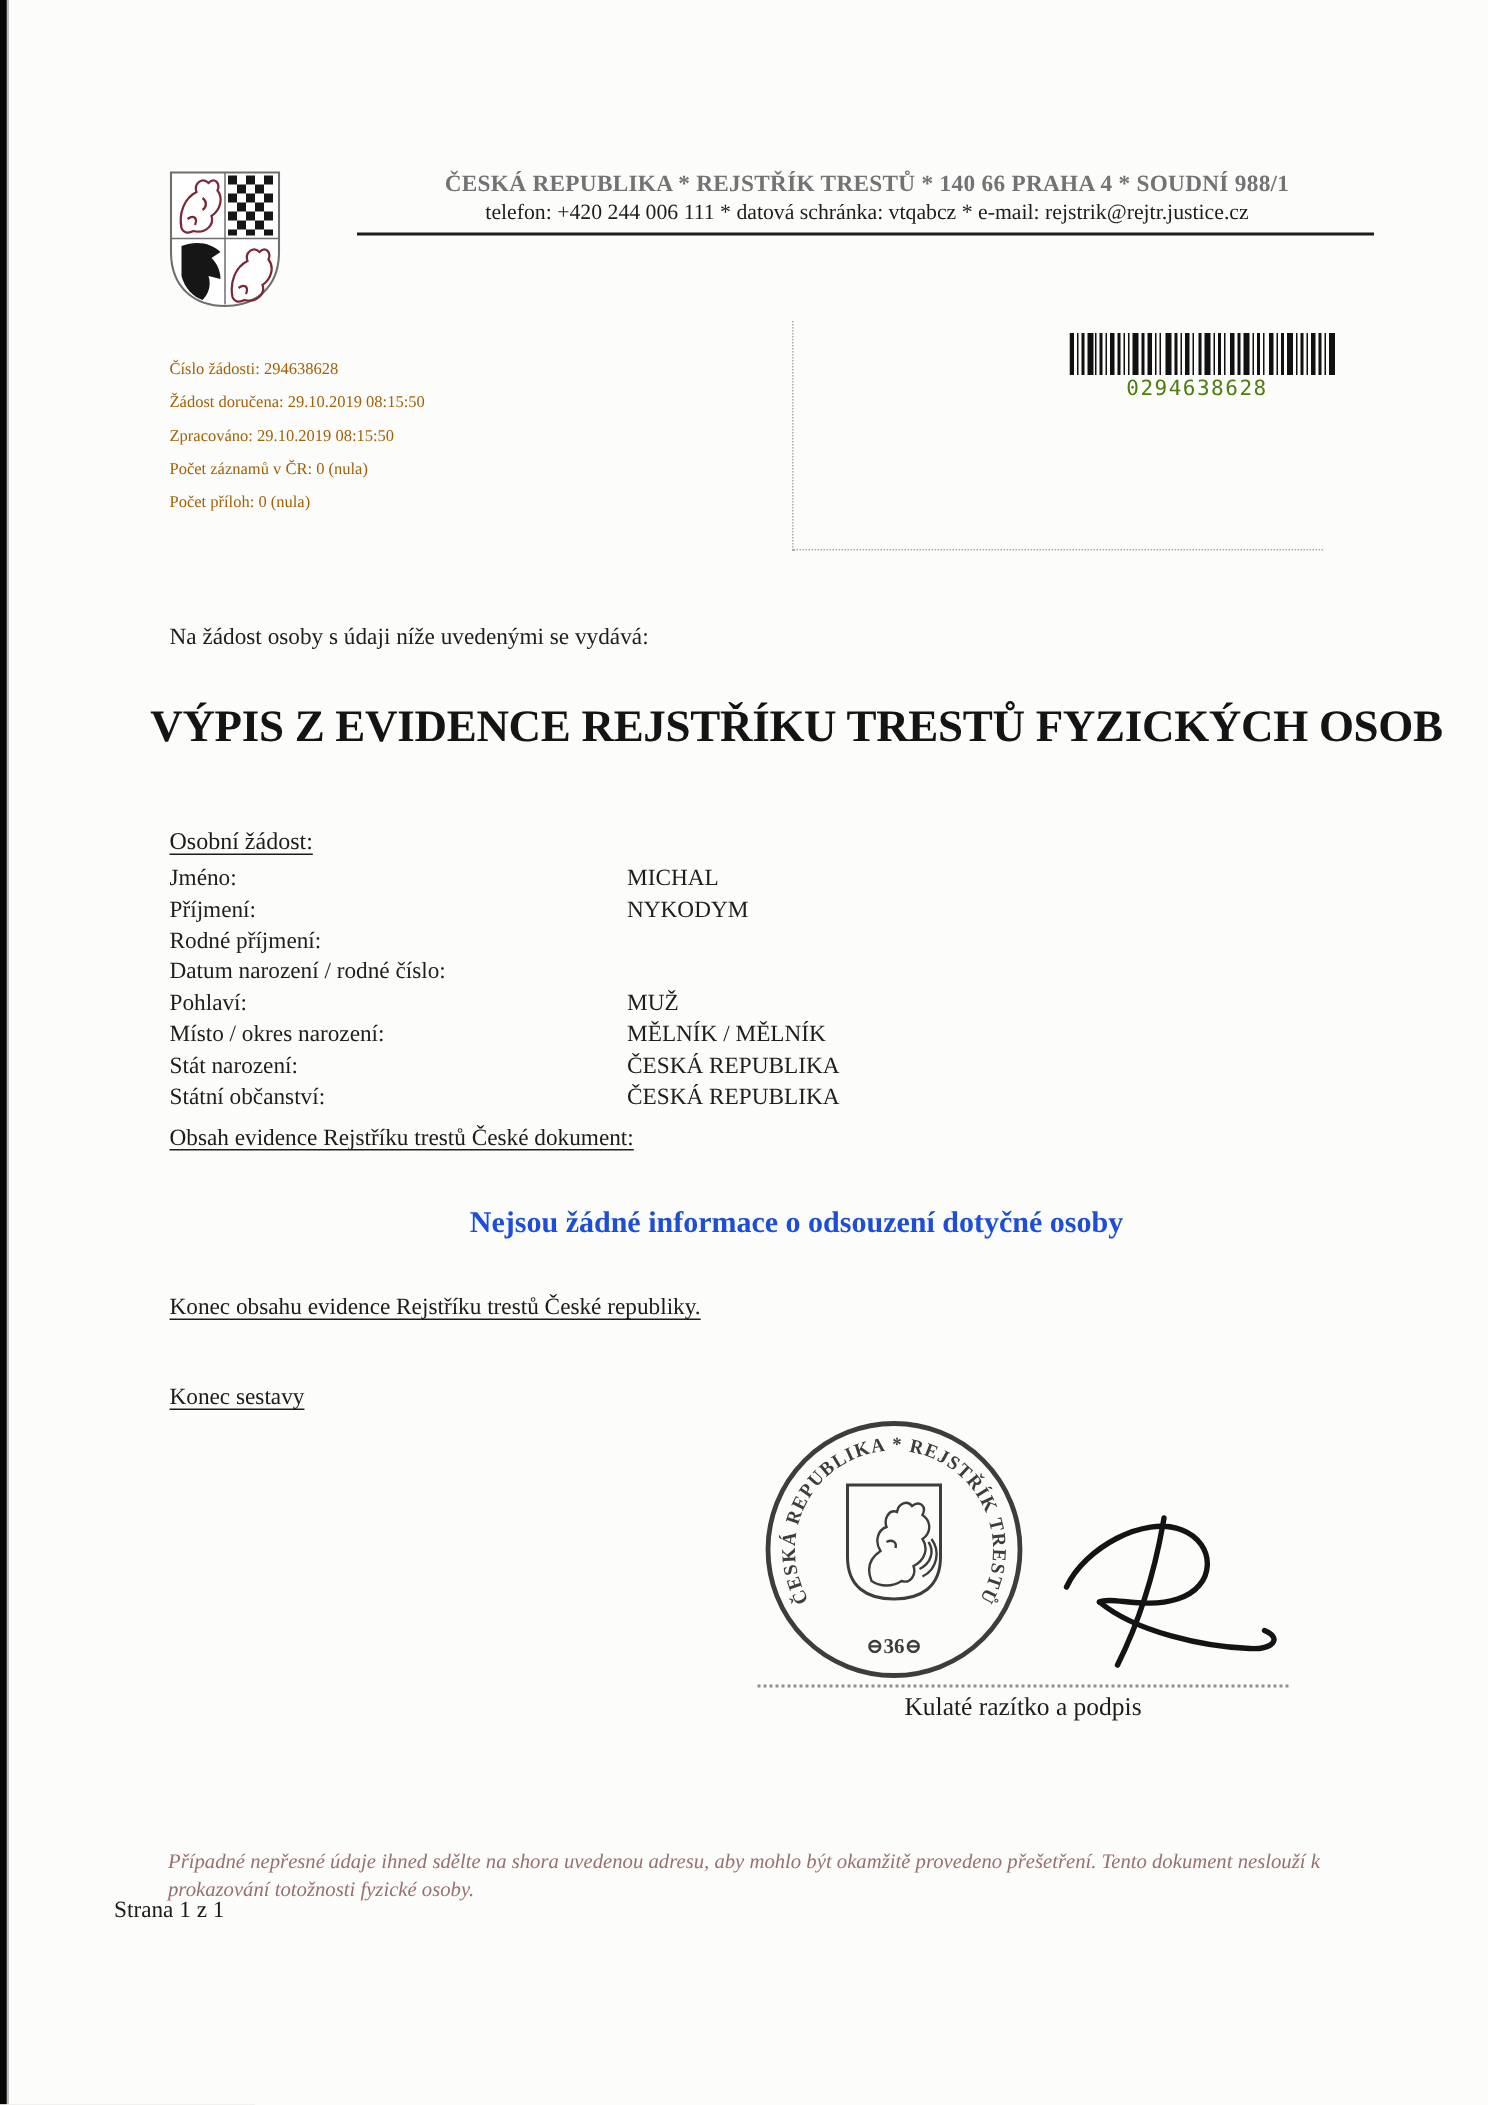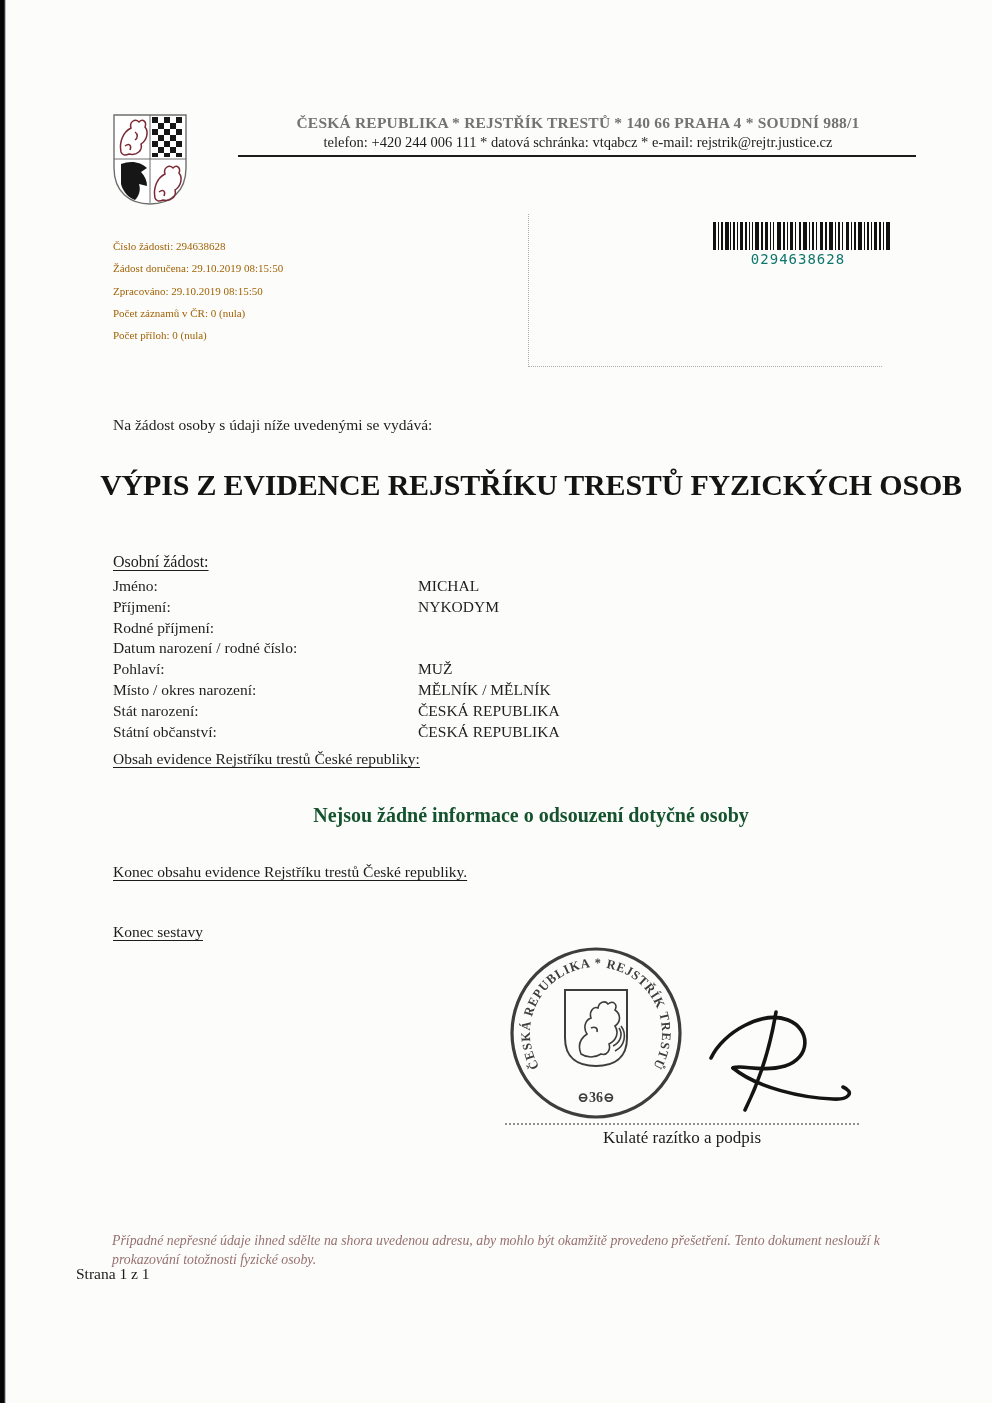--- a/index.html
+++ b/index.html
@@ -22,21 +22,21 @@
   
   .req{position:absolute;left:113px;top:235px;font-size:11px;line-height:22.3px;color:#a16207;}
   
   .bcbox{
     position:absolute;left:528px;top:214px;width:353px;height:152px;
     border-left:1px dotted #ababab;border-bottom:1px dotted #ababab;
   }
   .bcbars{position:absolute;left:184px;top:8px;}
   .bcnum{
     position:absolute;left:180px;top:37px;width:178px;text-align:center;
-    font-family:"DejaVu Sans Mono",monospace;font-size:14px;letter-spacing:1px;color:#0f766e;
+    font-family:"DejaVu Sans Mono",monospace;font-size:14px;letter-spacing:1px;color:#4d7c0f;
   }
   .intro{position:absolute;left:113px;top:416px;font-size:15.5px;color:#1e1e1e;}
   .doc-title{
     position:absolute;left:76px;top:468px;width:910px;text-align:center;
     font-size:30px;font-weight:bold;color:#141414;letter-spacing:-.2px;white-space:nowrap;
   }
   
   .personal{position:absolute;left:113px;top:553px;width:700px;font-size:15.5px;}
   .sec-head{
     font-size:16px;color:#1c1c1c;display:inline-block;
@@ -45,21 +45,21 @@
   }
   .prow{display:grid;grid-template-columns:305px auto;line-height:20.8px;color:#1e1e1e;}
   .redacted{
     width:172px;height:13px;margin-top:4px;border-radius:7px;
     background:repeating-linear-gradient(94deg,#b6b6b6 0 5px,#8a8a8a 5px 8px,#cfcfcf 8px 13px,#9a9a9a 13px 17px);
     filter:blur(1.2px);opacity:.85;transform:rotate(-.5deg);
   }
   .obsah{position:absolute;left:113px;top:750px;}
   .statement{
     position:absolute;left:76px;top:804px;width:910px;text-align:center;
-    font-size:20px;font-weight:bold;color:#14532d;
+    font-size:20px;font-weight:bold;color:#1d4ed8;
   }
   .konec1{position:absolute;left:113px;top:863px;}
   .konec2{position:absolute;left:113px;top:923px;}
   .uline{
     font-size:15.5px;color:#1c1c1c;display:inline-block;
     text-decoration:underline;text-underline-offset:3px;text-decoration-thickness:1.2px;
   }
   
   .stamp{position:absolute;left:503px;top:940px;}
   .sig{position:absolute;left:693px;top:1006px;}
@@ -216,21 +216,21 @@
     <div class="prow">
       <span>Stát narození:</span>
       <span>ČESKÁ REPUBLIKA</span>
     </div>
     <div class="prow">
       <span>Státní občanství:</span>
       <span>ČESKÁ REPUBLIKA</span>
     </div>
   </div>
 
-  <div class="obsah"><span class="uline">Obsah evidence Rejstříku trestů České republiky:</span></div>
+  <div class="obsah"><span class="uline">Obsah evidence Rejstříku trestů České dokument:</span></div>
   <div class="statement">Nejsou žádné informace o odsouzení dotyčné osoby</div>
   <div class="konec1"><span class="uline">Konec obsahu evidence Rejstříku trestů České republiky.</span></div>
   <div class="konec2"><span class="uline">Konec sestavy</span></div>
 
   <svg class="stamp" width="186" height="186" viewBox="0 0 186 186">
     <circle cx="93" cy="93" r="84" fill="none" stroke="#3d3d3d" stroke-width="3.2"></circle>
     <path id="ringPath" d="M 38.9 130.9 A 66 66 0 1 1 147.1 130.9" fill="none"></path>
     <text class="stamp-ring-text">
       <textPath href="#ringPath" startOffset="50%" text-anchor="middle" textLength="278" lengthAdjust="spacingAndGlyphs">ČESKÁ REPUBLIKA * REJSTŘÍK TRESTŮ</textPath>
     </text>

